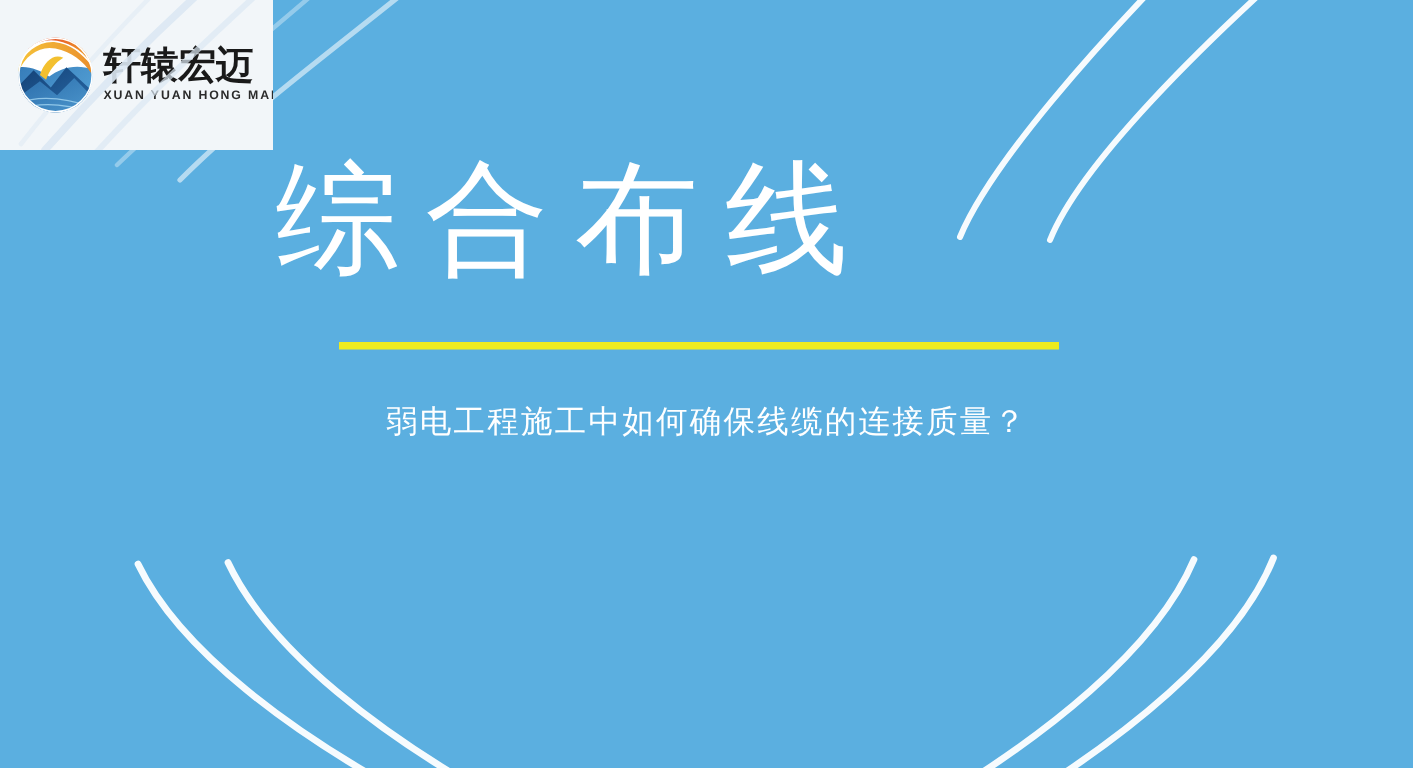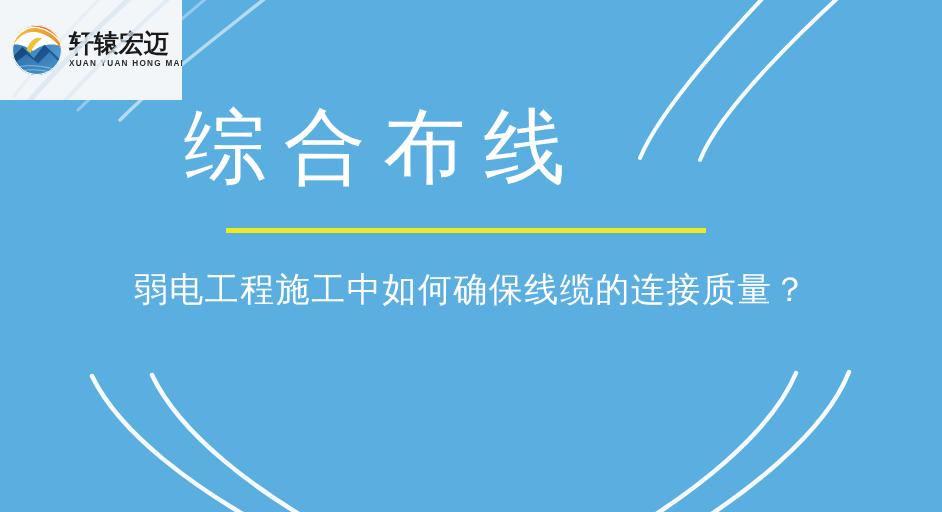--- a/index.html
+++ b/index.html
@@ -111,21 +111,21 @@
     height: 5px;
     background: #edeb1f;
   }
   .subtitle {
     position: absolute;
     top: 269px;
     left: 0;
     width: 942px;
     text-align: center;
     font-family: "DejaVu Sans", "Liberation Sans", sans-serif;
-    font-size: 34px;
+    font-size: 21px;
     line-height: 1.2;
     color: #ffffff;
     letter-spacing: 1.5px;
     white-space: nowrap;
   }
 </style>
 </head>
 <body>
 
 <div class="slide">

